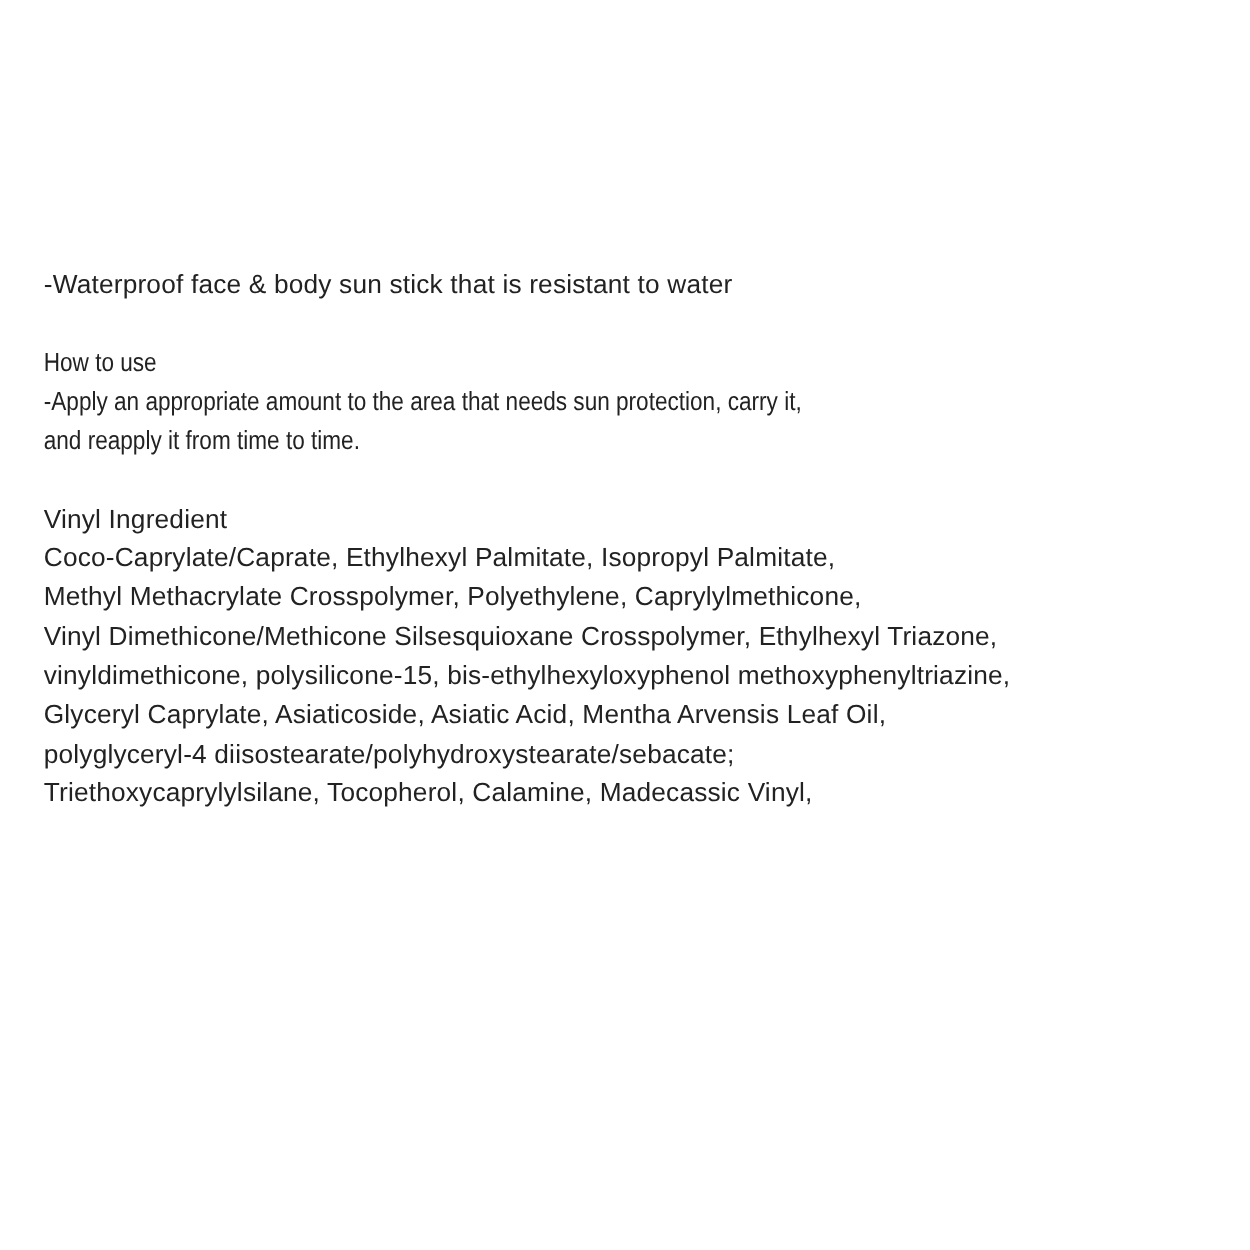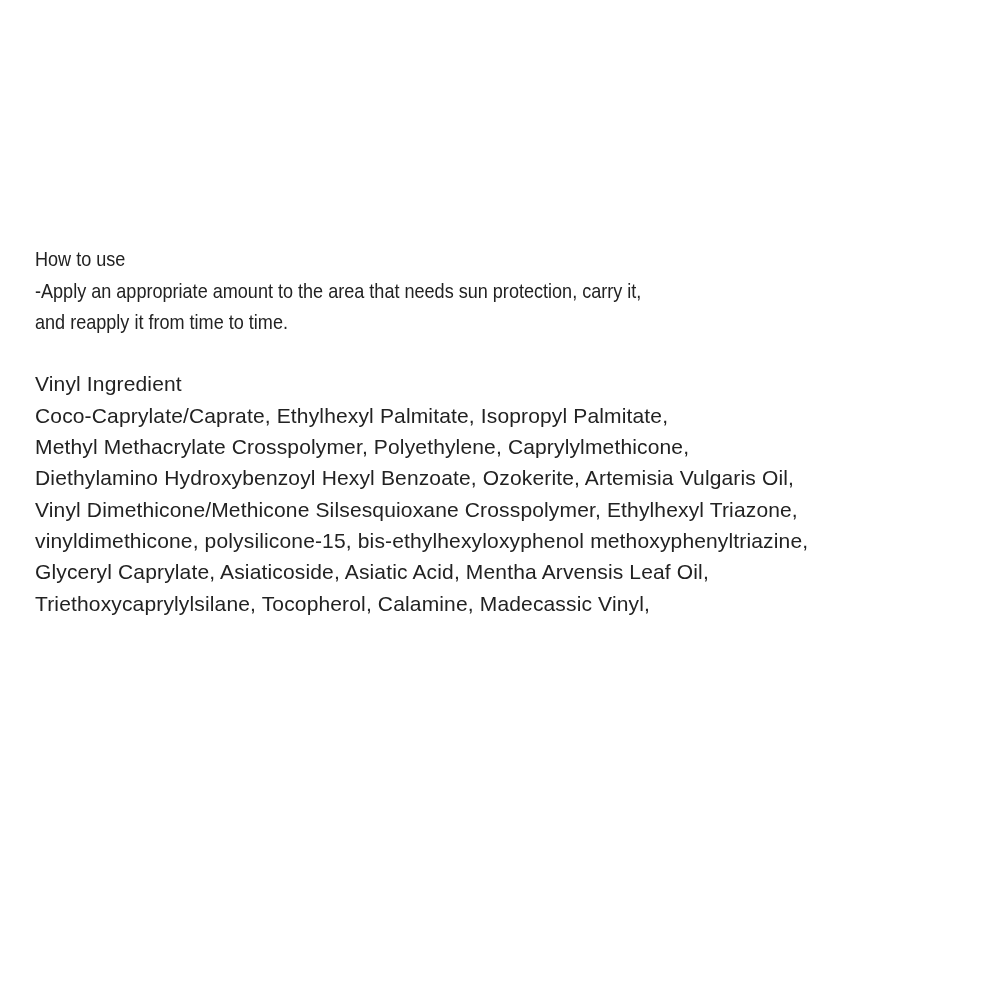--- a/index.html
+++ b/index.html
@@ -37,36 +37,37 @@
     .gap {
       height: 31.3px;
     }
   </style>
 </head>
 <body>
 
 <div class="doc">
 
   <div>
+    <div class="line">-Waterproof face &amp; body sun stick that is resistant to water</div>
   </div>
 
   <div class="gap"></div>
 
   <div>
     <div class="line condensed">How to use</div>
     <div class="line condensed">-Apply an appropriate amount to the area that needs sun protection, carry it,</div>
     <div class="line condensed">and reapply it from time to time.</div>
   </div>
 
   <div class="gap"></div>
 
   <div>
     <div class="line">Vinyl Ingredient</div>
     <div class="line">Coco-Caprylate/Caprate, Ethylhexyl Palmitate, Isopropyl Palmitate,</div>
     <div class="line">Methyl Methacrylate Crosspolymer, Polyethylene, Caprylylmethicone,</div>
-    <div class="line">Diethylamino Hydroxybenzoyl Hexyl Benzoate, Ozokerite, Artemisia Vulgaris Oil,</div>
     <div class="line">Vinyl Dimethicone/Methicone Silsesquioxane Crosspolymer, Ethylhexyl Triazone,</div>
     <div class="line">vinyldimethicone, polysilicone-15, bis-ethylhexyloxyphenol methoxyphenyltriazine,</div>
     <div class="line">Glyceryl Caprylate, Asiaticoside, Asiatic Acid, Mentha Arvensis Leaf Oil,</div>
+    <div class="line">polyglyceryl-4 diisostearate/polyhydroxystearate/sebacate;</div>
     <div class="line">Triethoxycaprylylsilane, Tocopherol, Calamine, Madecassic Vinyl,</div>
   </div>
 
 </div>
 
 </body></html>

